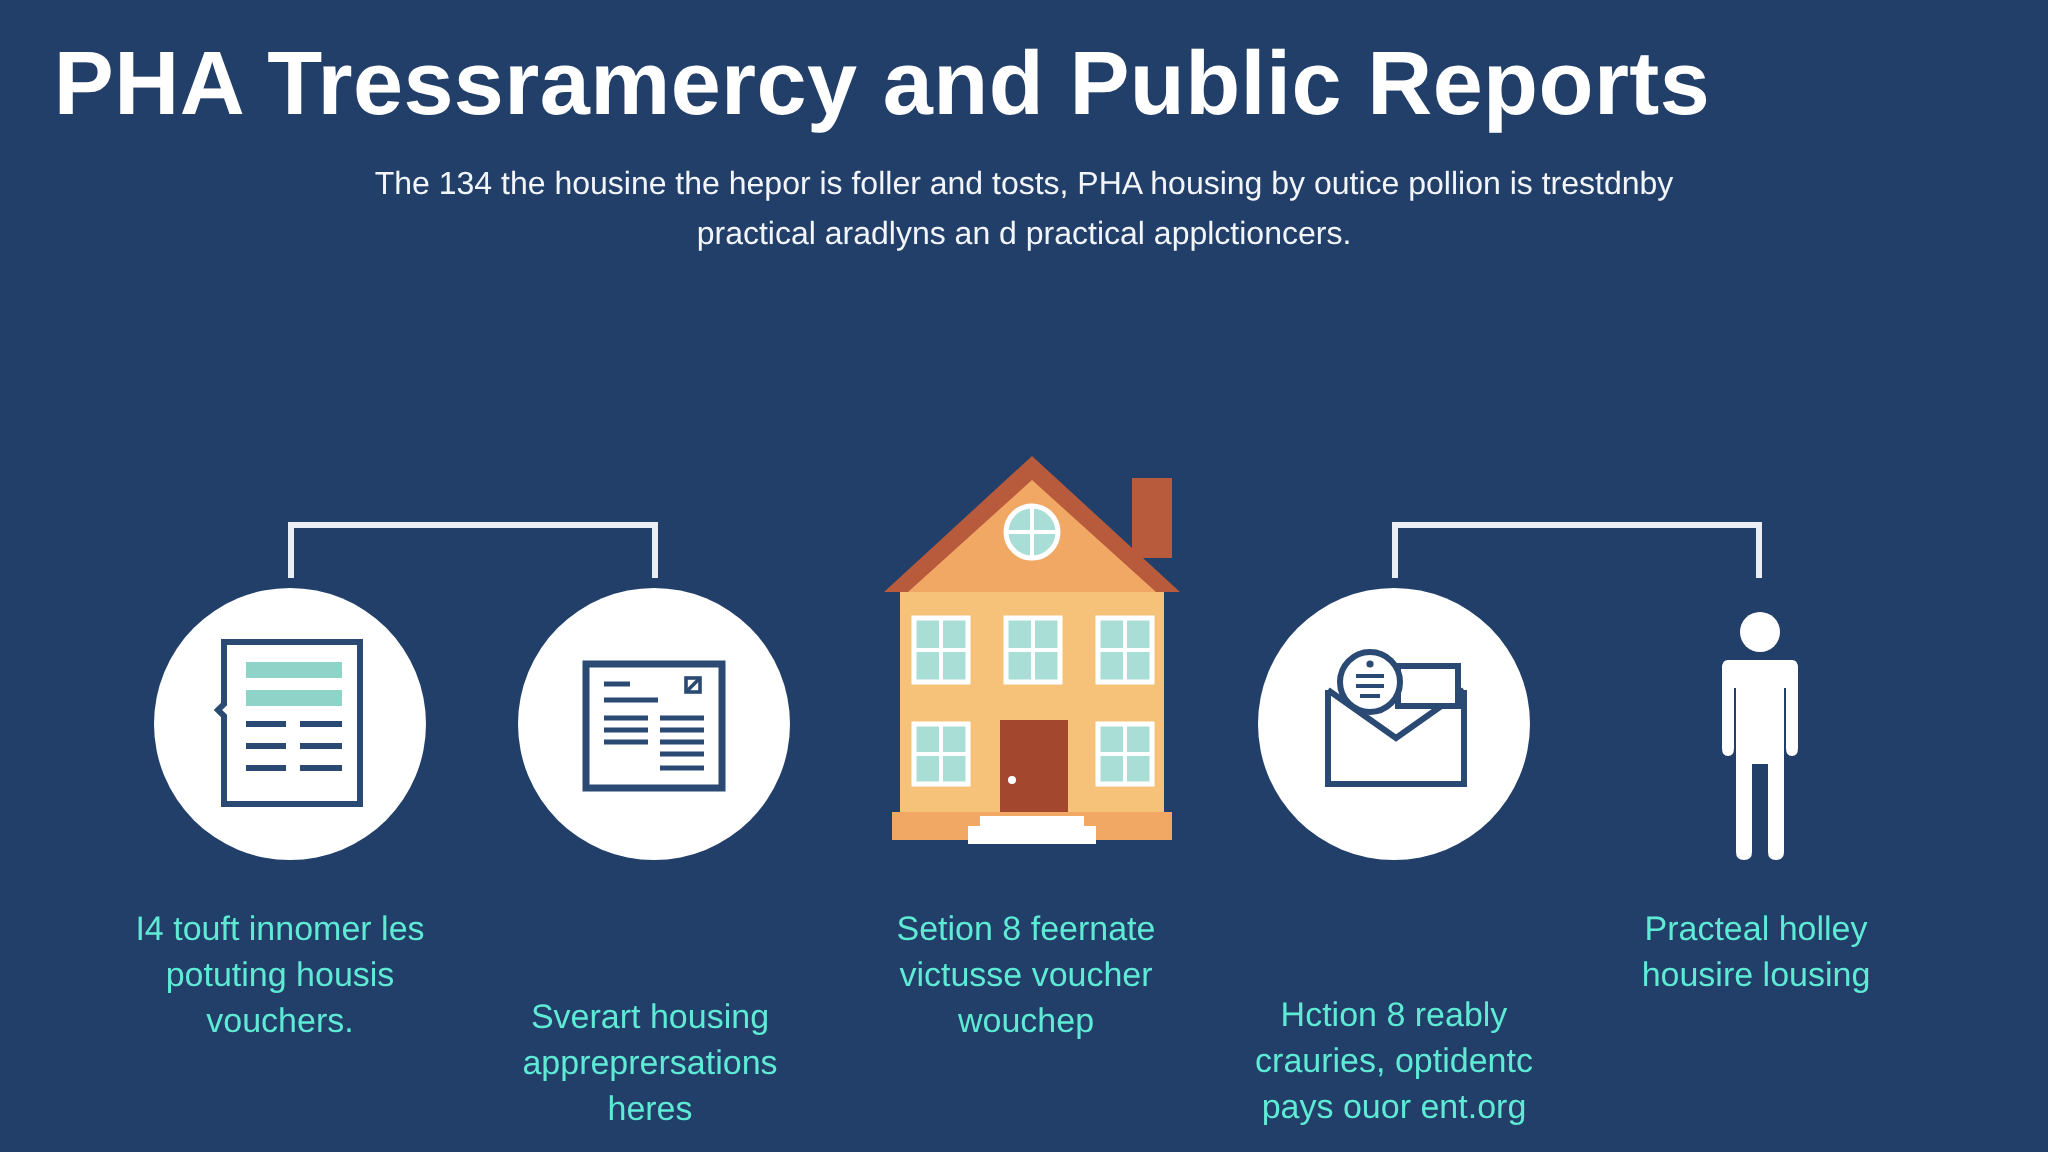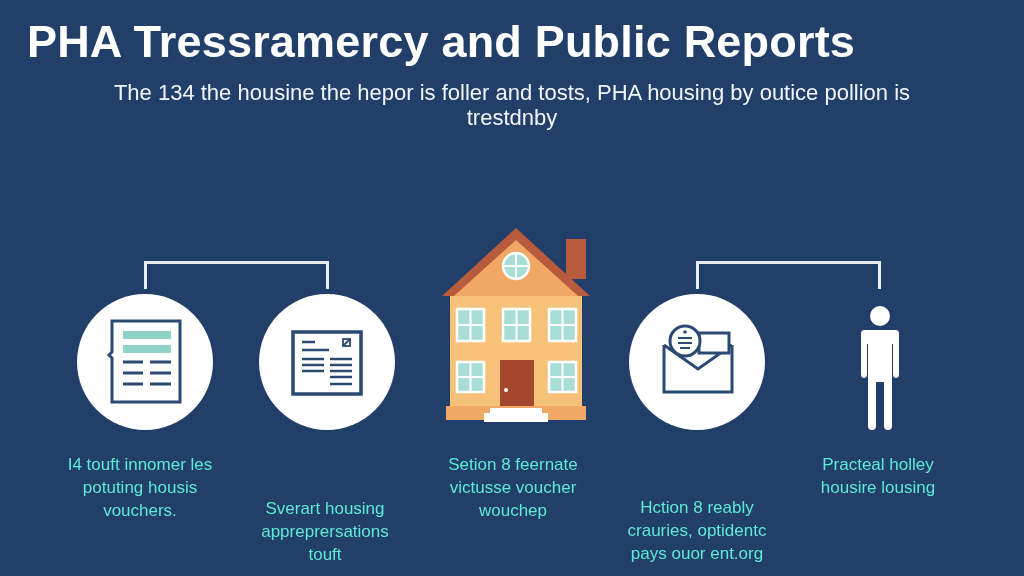--- a/index.html
+++ b/index.html
@@ -10,21 +10,21 @@
     color: #ffffff;
     position: relative;
   }
   .title {
     position: absolute; left: 0; top: 16px; width: 882px;
     text-align: center; font-size: 45px; font-weight: bold;
     letter-spacing: 0.2px; color: #ffffff;
   }
   .subtitle {
     position: absolute; left: 100px; top: 80px; width: 824px;
-    text-align: center; font-size: 22px; line-height: 25px;
+    text-align: center; font-size: 16px; line-height: 25px;
     color: #f2f5f9;
   }
   .bracket {
     position: absolute; border: 3px solid #e9eef5; border-bottom: none;
     height: 28px; top: 261px; box-sizing: border-box;
   }
   .circle {
     position: absolute; width: 136px; height: 136px; border-radius: 50%;
     background: #ffffff; top: 294px;
   }
@@ -35,20 +35,21 @@
     position: absolute; top: 453px; width: 190px; text-align: center;
     font-size: 17px; line-height: 23px; color: #5eead4;
   }
 </style>
 </head>
 <body>
 
 <div class="title">PHA Tressramercy and Public Reports</div>
 <div class="subtitle">
   <div>The 134 the housine the hepor is foller and tosts, PHA housing by outice pollion is trestdnby</div>
+  <div>practical aradlyns an d practical applctioncers.</div>
 </div>
 
 <div class="bracket" style="left:144px; width:185px;"></div>
 <div class="bracket" style="left:696px; width:185px;"></div>
 
 <div class="circle" style="left:77px;">
   <svg width="136" height="136" viewBox="0 0 136 136">
     <path d="M35 27 H103 V108 H35 V64 L32 61 L35 58 Z" fill="#ffffff" stroke="#2a4a73" stroke-width="3"></path>
     <rect x="46" y="37" width="48" height="8" fill="#8fd3c8"></rect>
     <rect x="46" y="51" width="48" height="8" fill="#8fd3c8"></rect>
@@ -138,21 +139,21 @@
 </svg>
 
 <div class="caption" style="left:45px;">
   <div>I4 touft innomer les</div>
   <div>potuting housis</div>
   <div>vouchers.</div>
 </div>
 <div class="caption" style="left:230px;margin-top:44px;">
   <div>Sverart housing</div>
   <div>appreprersations</div>
-  <div>touft</div>
+  <div>heres</div>
 </div>
 <div class="caption" style="left:418px;">
   <div>Setion 8 feernate</div>
   <div>victusse voucher</div>
   <div>wouchep</div>
 </div>
 <div class="caption" style="left:602px;margin-top:43px;">
   <div>Hction 8 reably</div>
   <div>crauries, optidentc</div>
   <div>pays ouor ent.org</div>

